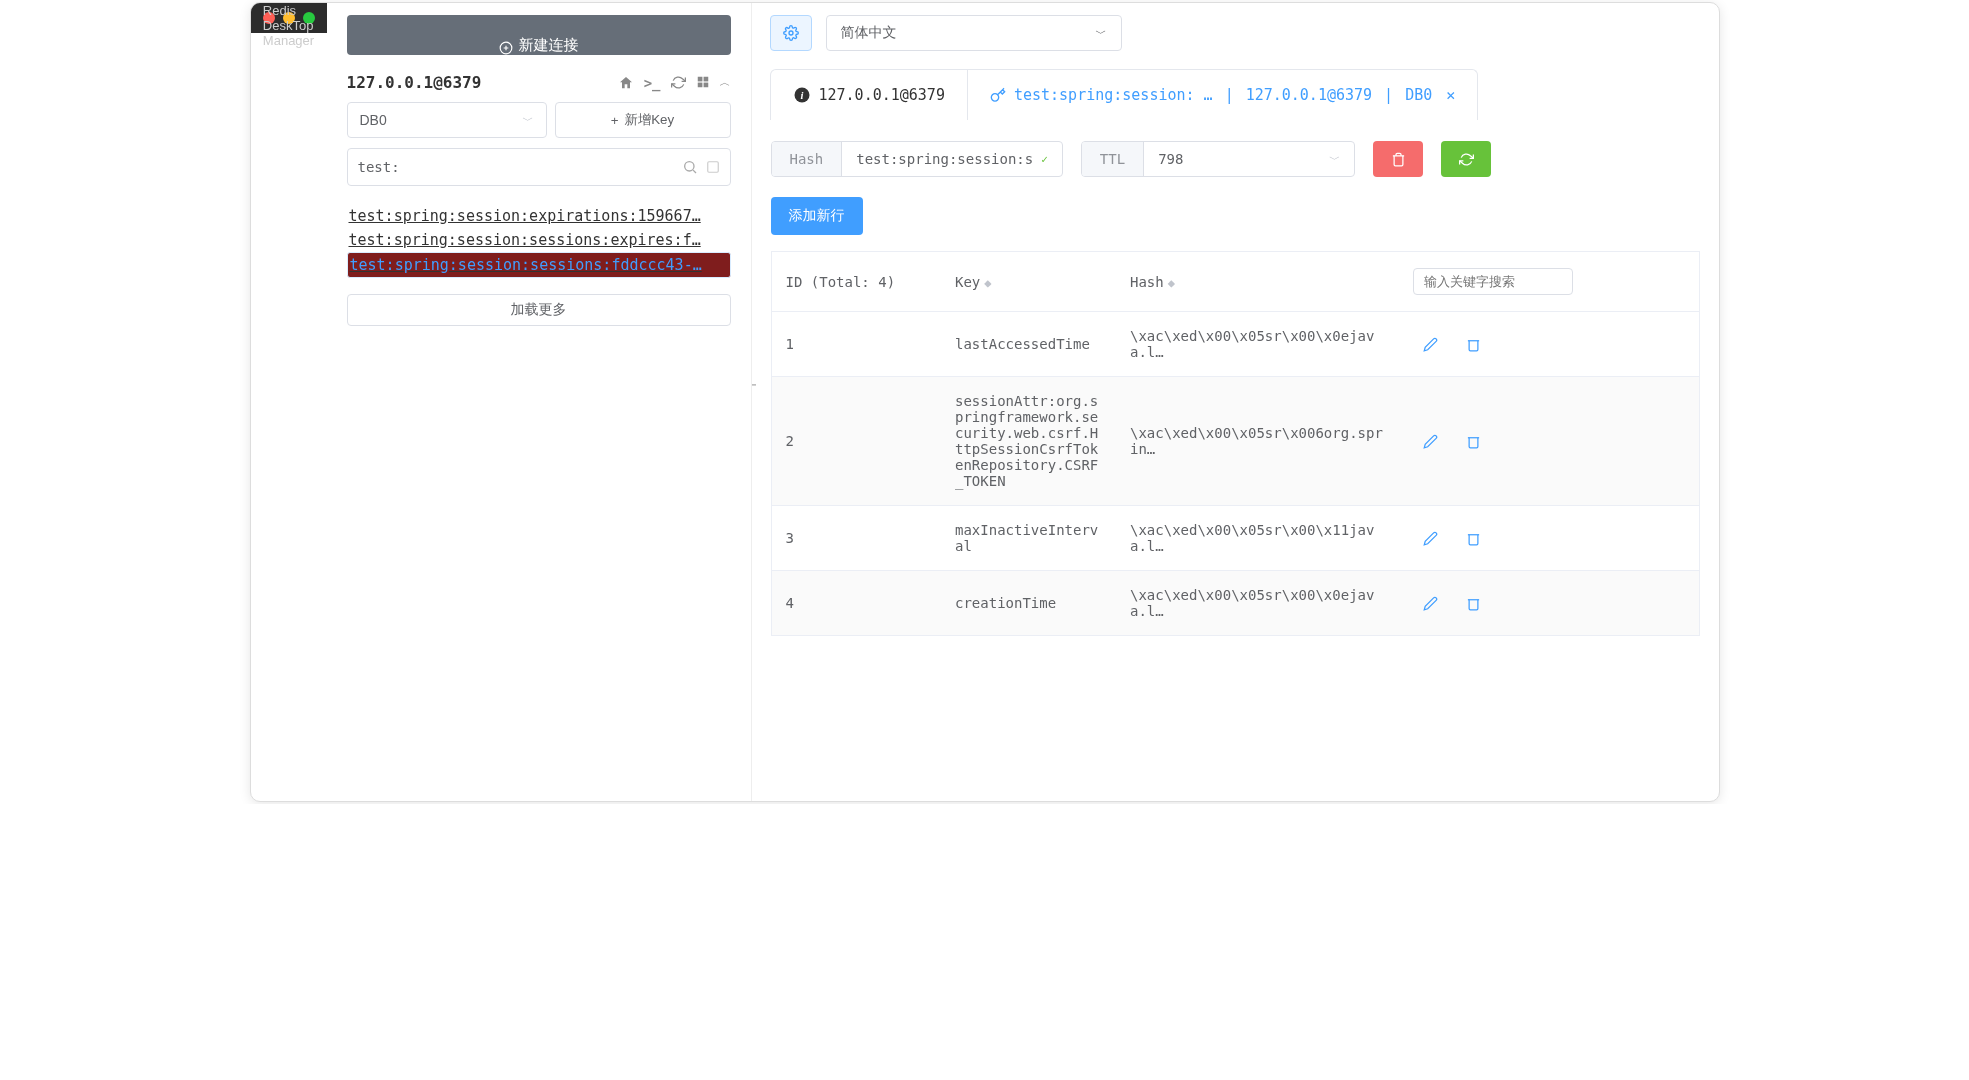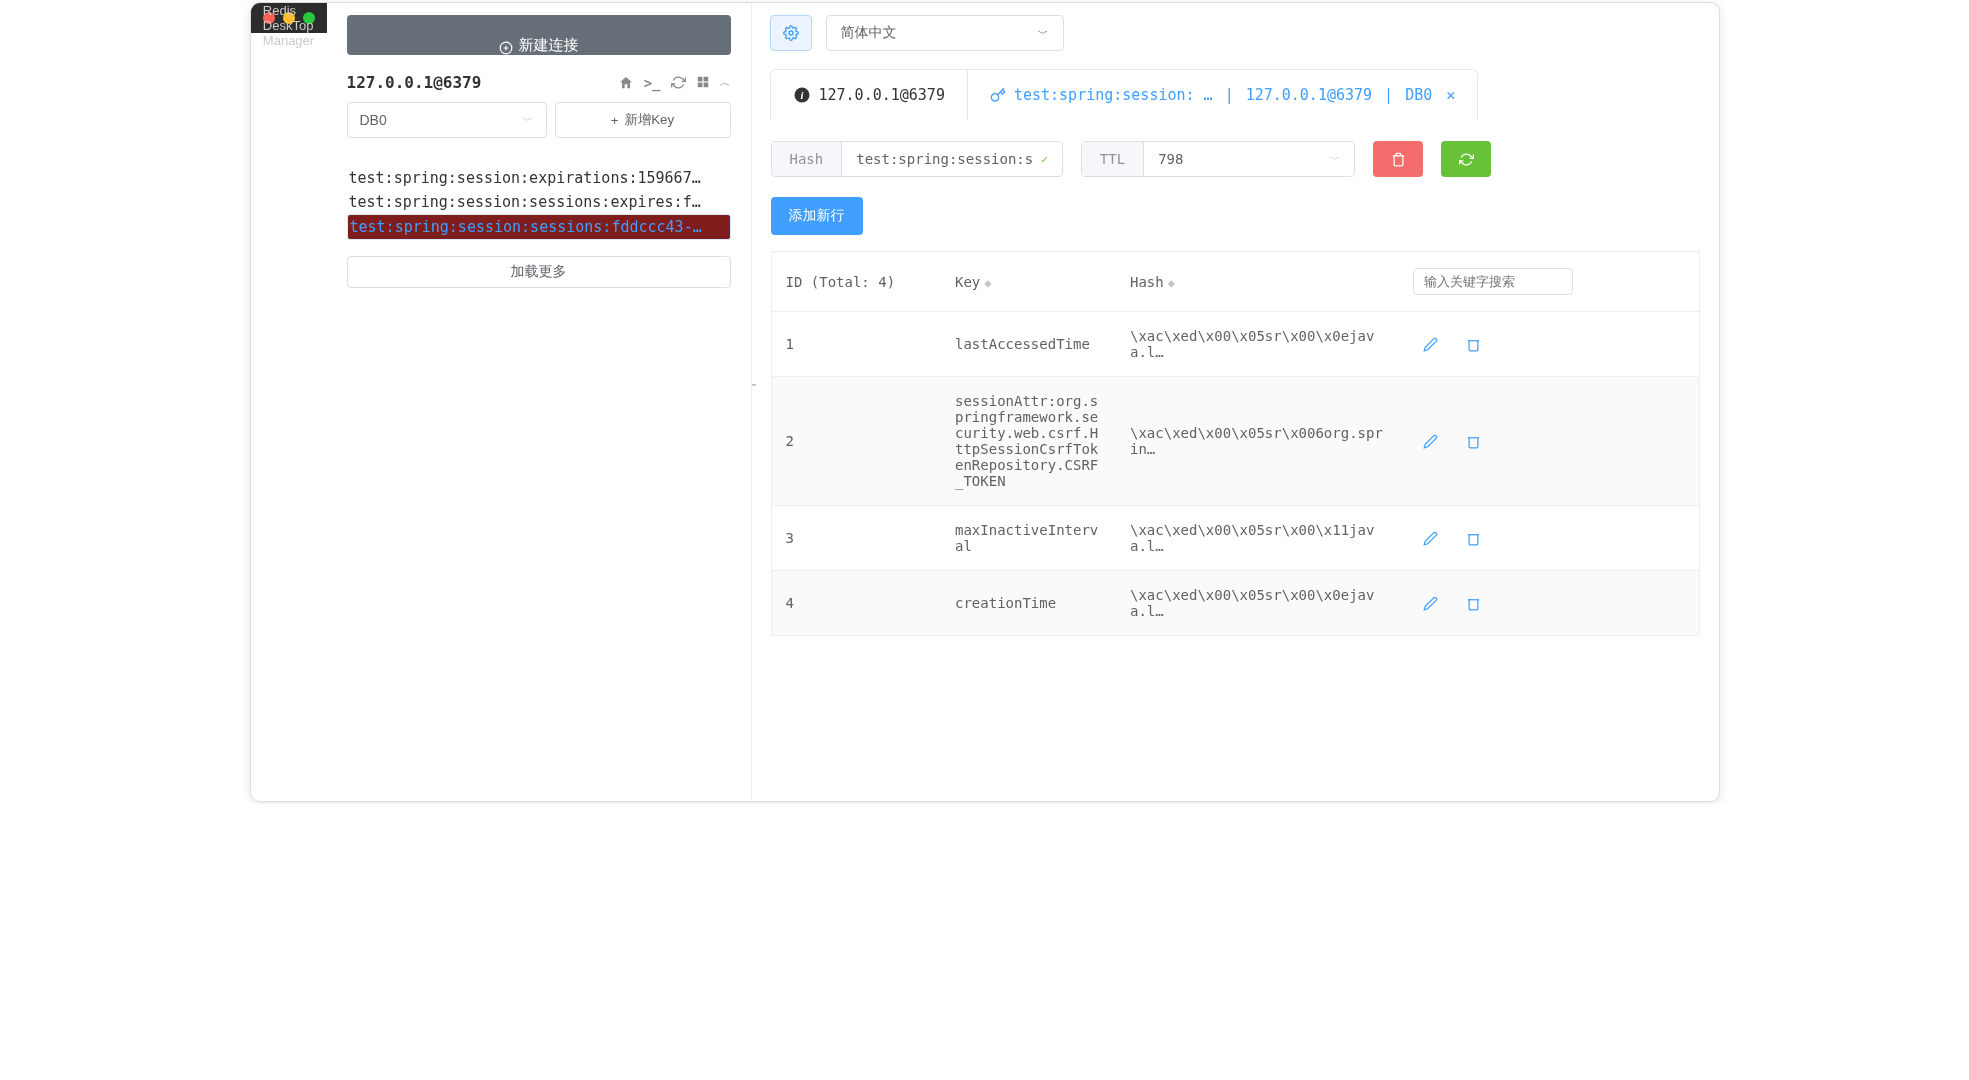--- a/index.html
+++ b/index.html
@@ -18,28 +18,28 @@
     .conn-header { display: flex; align-items: center; justify-content: space-between; margin-top: 8px; }
     .conn-title { font-family: "SFMono-Regular", Consolas, monospace; font-size: 16px; font-weight: bold; }
     .conn-icons { display: flex; gap: 10px; color: #888; }
     .conn-icons svg, .conn-icons span { cursor: pointer; }
     .db-row { display: flex; gap: 8px; }
     .select-box { flex: 1; border: 1px solid #dcdfe6; border-radius: 4px; height: 36px; display: flex; align-items: center; padding: 0 12px; justify-content: space-between; color: #606266; cursor: pointer; }
     .select-box .chevron { color: #c0c4cc; }
     .new-key-btn { flex: 1; border: 1px solid #dcdfe6; border-radius: 4px; height: 36px; display: flex; align-items: center; justify-content: center; gap: 6px; color: #606266; background: #fff; cursor: pointer; }
     .search-row { border: 1px solid #dcdfe6; border-radius: 4px; height: 38px; display: flex; align-items: center; padding: 0 10px; gap: 8px; }
     .search-row input { flex: 1; border: none; outline: none; font-family: "SFMono-Regular", Consolas, monospace; font-size: 14px; color: #606266; }
-    .key-list { margin-top: 18px; }
+    .key-list { margin-top: 8px; text-decoration: underline; }
     .key-item { font-family: "SFMono-Regular", Consolas, monospace; font-size: 15px; padding: 3px 2px; white-space: nowrap; overflow: hidden; text-overflow: ellipsis; cursor: pointer; }
     .key-item.selected { color: #409eff; background: #7f1d1d; border: 1px solid #d9ecff; border-radius: 3px; }
     .load-more { border: 1px solid #dcdfe6; border-radius: 4px; height: 32px; display: flex; align-items: center; justify-content: center; color: #606266; font-size: 14px; margin-top: 6px; cursor: pointer; }
     .main { flex: 1; padding: 12px 18px; overflow-y: auto; position: relative; }
     .top-row { display: flex; gap: 14px; align-items: center; margin-bottom: 18px; }
     .settings-btn { width: 42px; height: 36px; border: 1px solid #b3d8ff; background: #ecf5ff; border-radius: 4px; display: flex; align-items: center; justify-content: center; color: #409eff; cursor: pointer; }
-    .lang-select { width: 238px; border: 1px solid #dcdfe6; border-radius: 4px; height: 36px; display: flex; align-items: center; padding: 8px 14px; justify-content: space-between; color: #606266; cursor: pointer; }
+    .lang-select { width: 296px; border: 1px solid #dcdfe6; border-radius: 4px; height: 36px; display: flex; align-items: center; padding: 8px 14px; justify-content: space-between; color: #606266; cursor: pointer; }
     .tabs { border: 1px solid #e4e7ed; border-bottom: none; border-radius: 6px 6px 0 0; display: flex; width: fit-content; }
     .tab { padding: 16px 22px; font-family: "SFMono-Regular", Consolas, monospace; font-size: 15px; display: flex; align-items: center; gap: 8px; border-right: 1px solid #e4e7ed; cursor: pointer; white-space: nowrap; }
     .tab:last-child { border-right: none; }
     .tab.active { color: #409eff; font-weight: 500; }
     .tab-sep { color: #409eff; margin: 0 4px; }
     .tab-close { margin-left: 6px; color: #409eff; cursor: pointer; }
     .content-area { border: 1px solid transparent; padding-top: 20px; }
     .key-controls { display: flex; gap: 18px; align-items: center; margin-bottom: 20px; }
     .input-group { display: flex; border: 1px solid #dcdfe6; border-radius: 4px; height: 36px; overflow: hidden; }
     .input-label { background: #f5f7fa; padding: 0 18px; display: flex; align-items: center; color: #909399; font-family: "SFMono-Regular", Consolas, monospace; border-right: 1px solid #dcdfe6; }
@@ -124,20 +124,34 @@
         <div class="select-box">
           <span>DB0</span>
           <span class="chevron">﹀</span>
         </div>
         <button class="new-key-btn">
           <span>+</span>
           <span>新增Key</span>
         </button>
       </div>
 
+      <div class="search-row">
+        <input value="test:" style="">
+        <span>
+            <svg width="16" height="16" viewBox="0 0 24 24" fill="none" stroke="#aaa" stroke-width="2">
+              <circle cx="11" cy="11" r="7"></circle>
+              <line x1="21" y1="21" x2="16.65" y2="16.65"></line>
+            </svg>
+          </span>
+        <span>
+            <svg width="14" height="14" viewBox="0 0 24 24" fill="none" stroke="#ccc" stroke-width="2">
+              <rect x="3" y="3" width="18" height="18" rx="2"></rect>
+            </svg>
+          </span>
+      </div>
 
       <div class="key-list">
         <div class="key-item">test:spring:session:expirations:159667…</div>
         <div class="key-item">test:spring:session:sessions:expires:f…</div>
         <div class="key-item selected">test:spring:session:sessions:fddccc43-…</div>
       </div>
 
       <div class="load-more">加载更多</div>
     </div>
 

